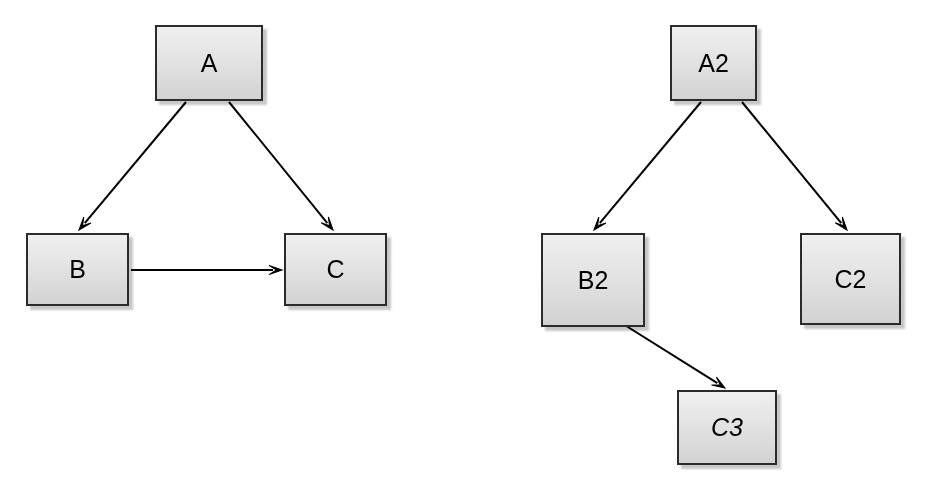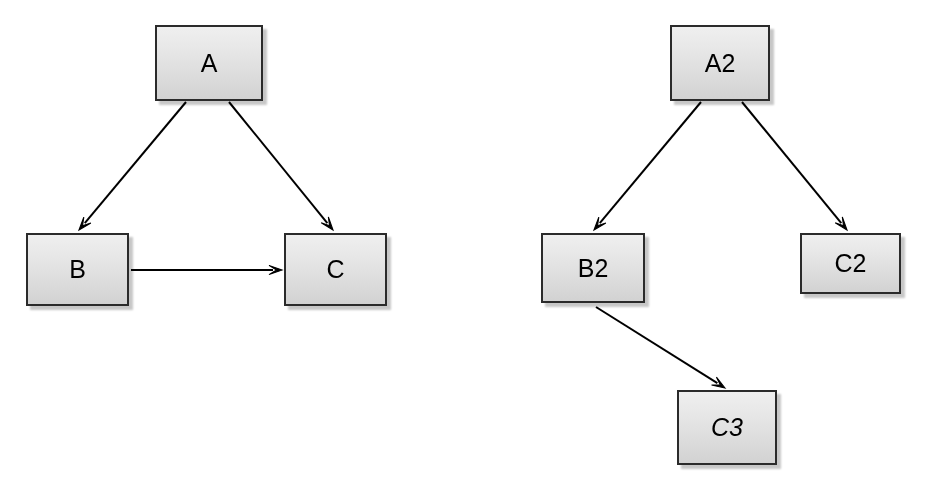--- a/index.html
+++ b/index.html
@@ -84,27 +84,27 @@
   <div id="node-layer">
       <div class="node" style="left: 155px; top: 25px; width: 108px; height: 76px;">
         <span class="node-label">A</span>
       </div>
       <div class="node" style="left: 26px; top: 233px; width: 103px; height: 73px;">
         <span class="node-label">B</span>
       </div>
       <div class="node" style="left: 284px; top: 233px; width: 103px; height: 73px;">
         <span class="node-label">C</span>
       </div>
-      <div class="node" style="left: 670px; top: 25px; width: 100px; height: 76px; align-items: center;">
+      <div class="node" style="left: 670px; top: 25px; width: 87px; height: 76px; align-items: center;">
         <span class="node-label">A2</span>
       </div>
-      <div class="node" style="left: 541px; top: 233px; width: 104px; height: 70px;">
+      <div class="node" style="left: 541px; top: 233px; width: 104px; height: 94px;">
         <span class="node-label">B2</span>
       </div>
-      <div class="node" style="left: 800px; top: 233px; width: 101px; height: 61px;">
+      <div class="node" style="left: 800px; top: 233px; width: 101px; height: 92px;">
         <span class="node-label">C2</span>
       </div>
       <div class="node" style="left: 677px; top: 390px; width: 100px; height: 75px; font-style: italic;">
         <span class="node-label">C3</span>
       </div>
     </div>
 
 </div>
 
 </body></html>

